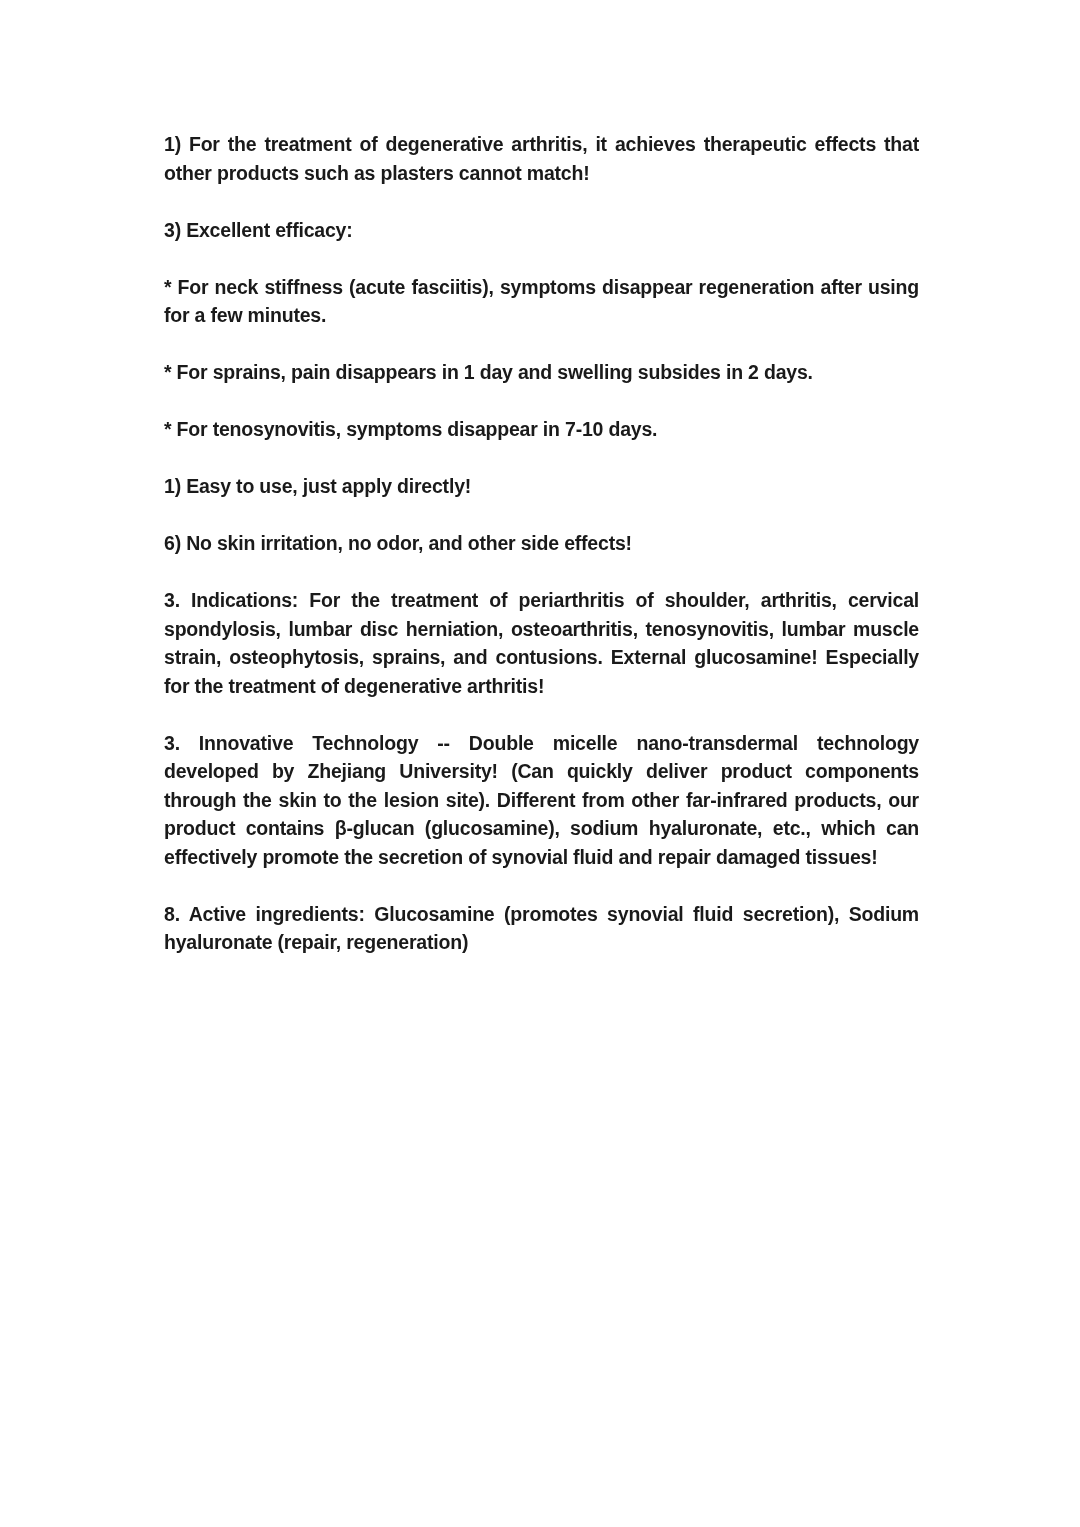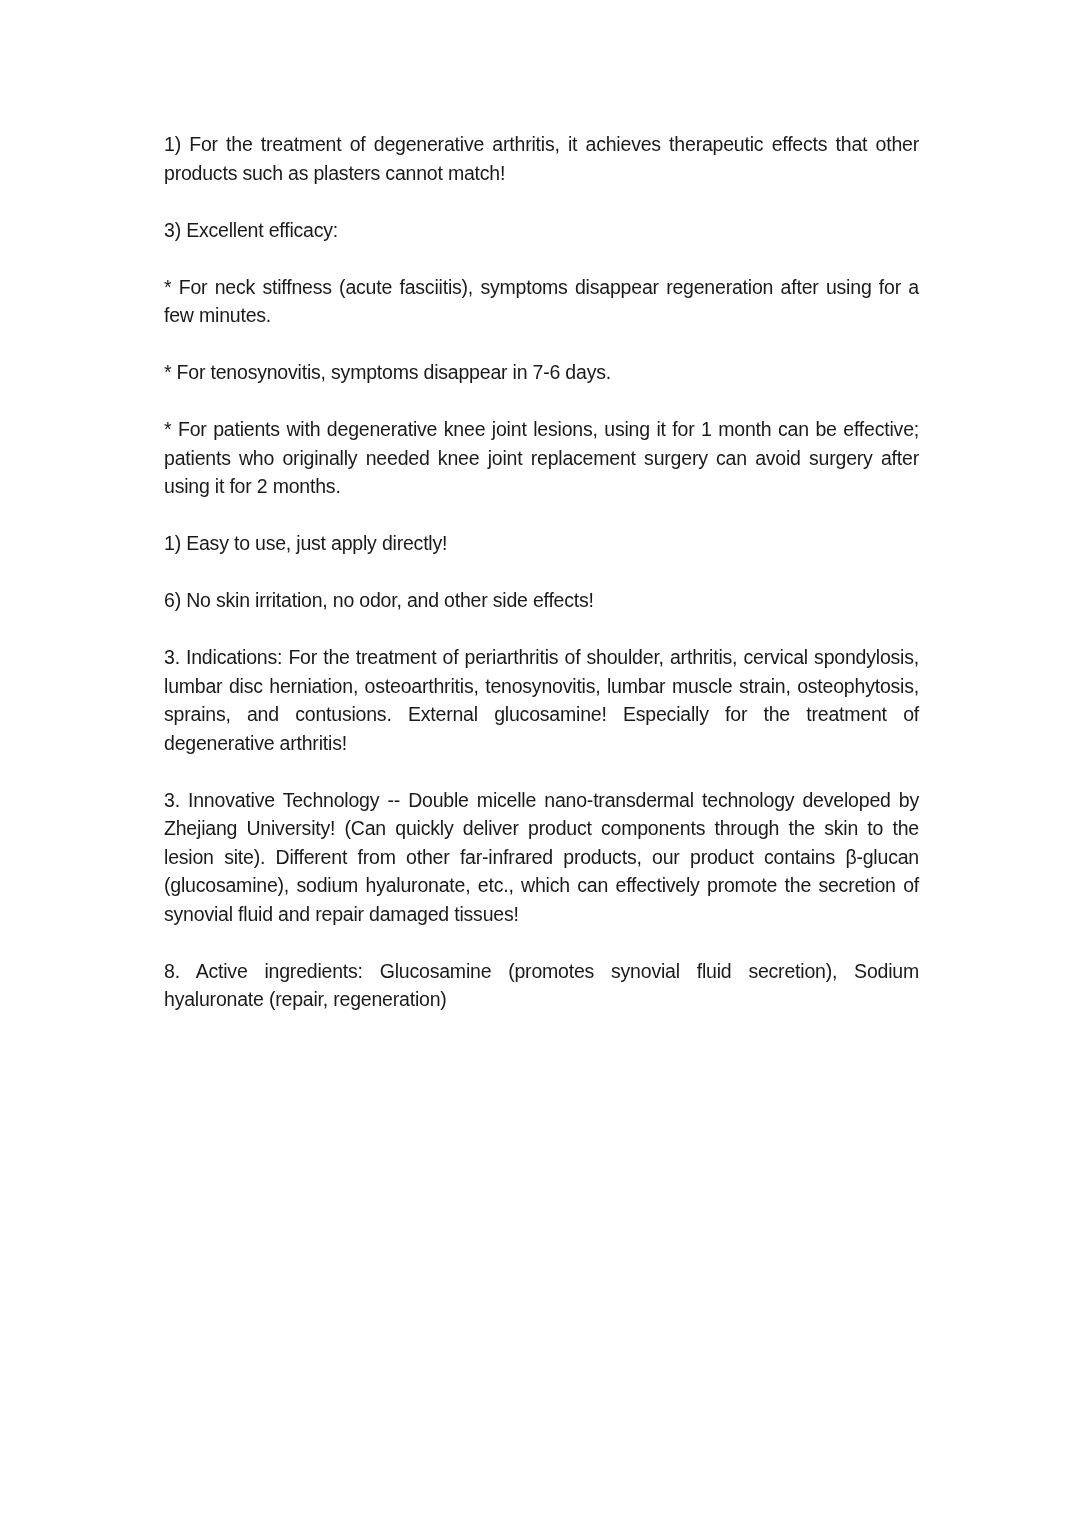--- a/index.html
+++ b/index.html
@@ -12,29 +12,30 @@
     font-family: "Liberation Sans", sans-serif;
     font-size: 19.5px;
     line-height: 28.5px;
     color: #1a1a1a;
     letter-spacing: -0.2px;
   }
   .para {
     margin: 0 0 28.5px 0;
     text-align: justify;
     text-align-last: left;
+    font-weight: bold;
   }
 </style>
 </head>
 <body>
 
 <div class="page">
   <p class="para">1) For the treatment of degenerative arthritis, it achieves therapeutic effects that other products such as plasters cannot match!</p>
   <p class="para">3) Excellent efficacy:</p>
   <p class="para">* For neck stiffness (acute fasciitis), symptoms disappear regeneration after using for a few minutes.</p>
-  <p class="para">* For tenosynovitis, symptoms disappear in 7-6 days.</p>
-  <p class="para">* For patients with degenerative knee joint lesions, using it for 1 month can be effective; patients who originally needed knee joint replacement surgery can avoid surgery after using it for 2 months.</p>
+  <p class="para">* For sprains, pain disappears in 1 day and swelling subsides in 2 days.</p>
+  <p class="para">* For tenosynovitis, symptoms disappear in 7-10 days.</p>
   <p class="para">1) Easy to use, just apply directly!</p>
   <p class="para">6) No skin irritation, no odor, and other side effects!</p>
   <p class="para">3. Indications: For the treatment of periarthritis of shoulder, arthritis, cervical spondylosis, lumbar disc herniation, osteoarthritis, tenosynovitis, lumbar muscle strain, osteophytosis, sprains, and contusions. External glucosamine! Especially for the treatment of degenerative arthritis!</p>
   <p class="para">3. Innovative Technology -- Double micelle nano-transdermal technology developed by Zhejiang University! (Can quickly deliver product components through the skin to the lesion site). Different from other far-infrared products, our product contains β-glucan (glucosamine), sodium hyaluronate, etc., which can effectively promote the secretion of synovial fluid and repair damaged tissues!</p>
   <p class="para">8. Active ingredients: Glucosamine (promotes synovial fluid secretion), Sodium hyaluronate (repair, regeneration)</p>
 </div>
 
 </body></html>

